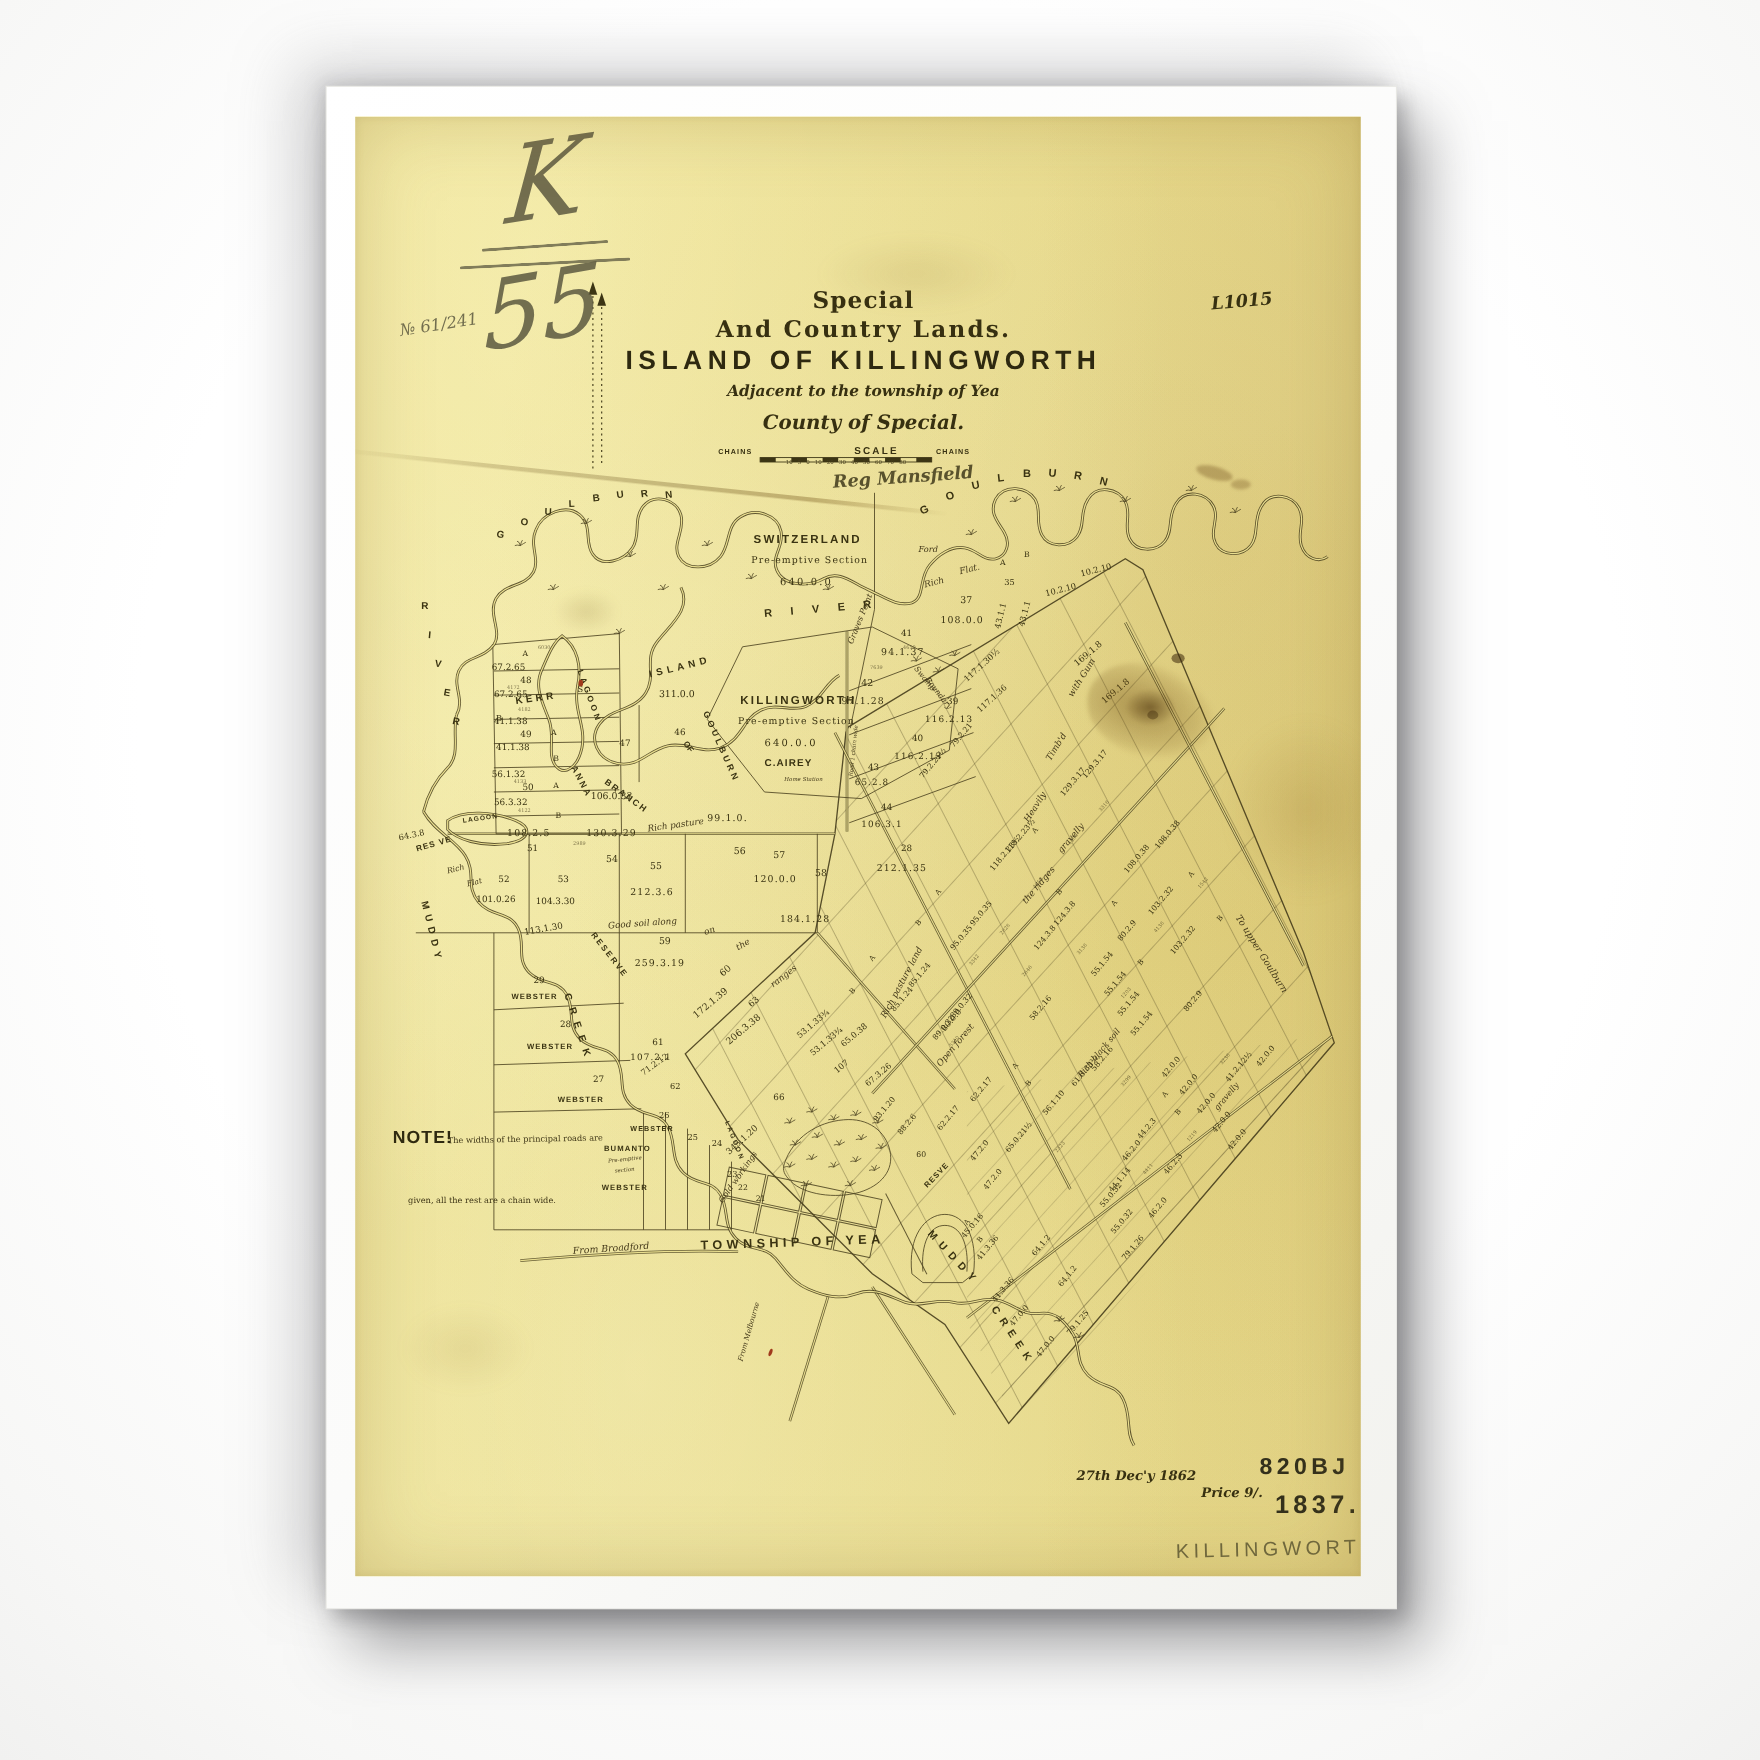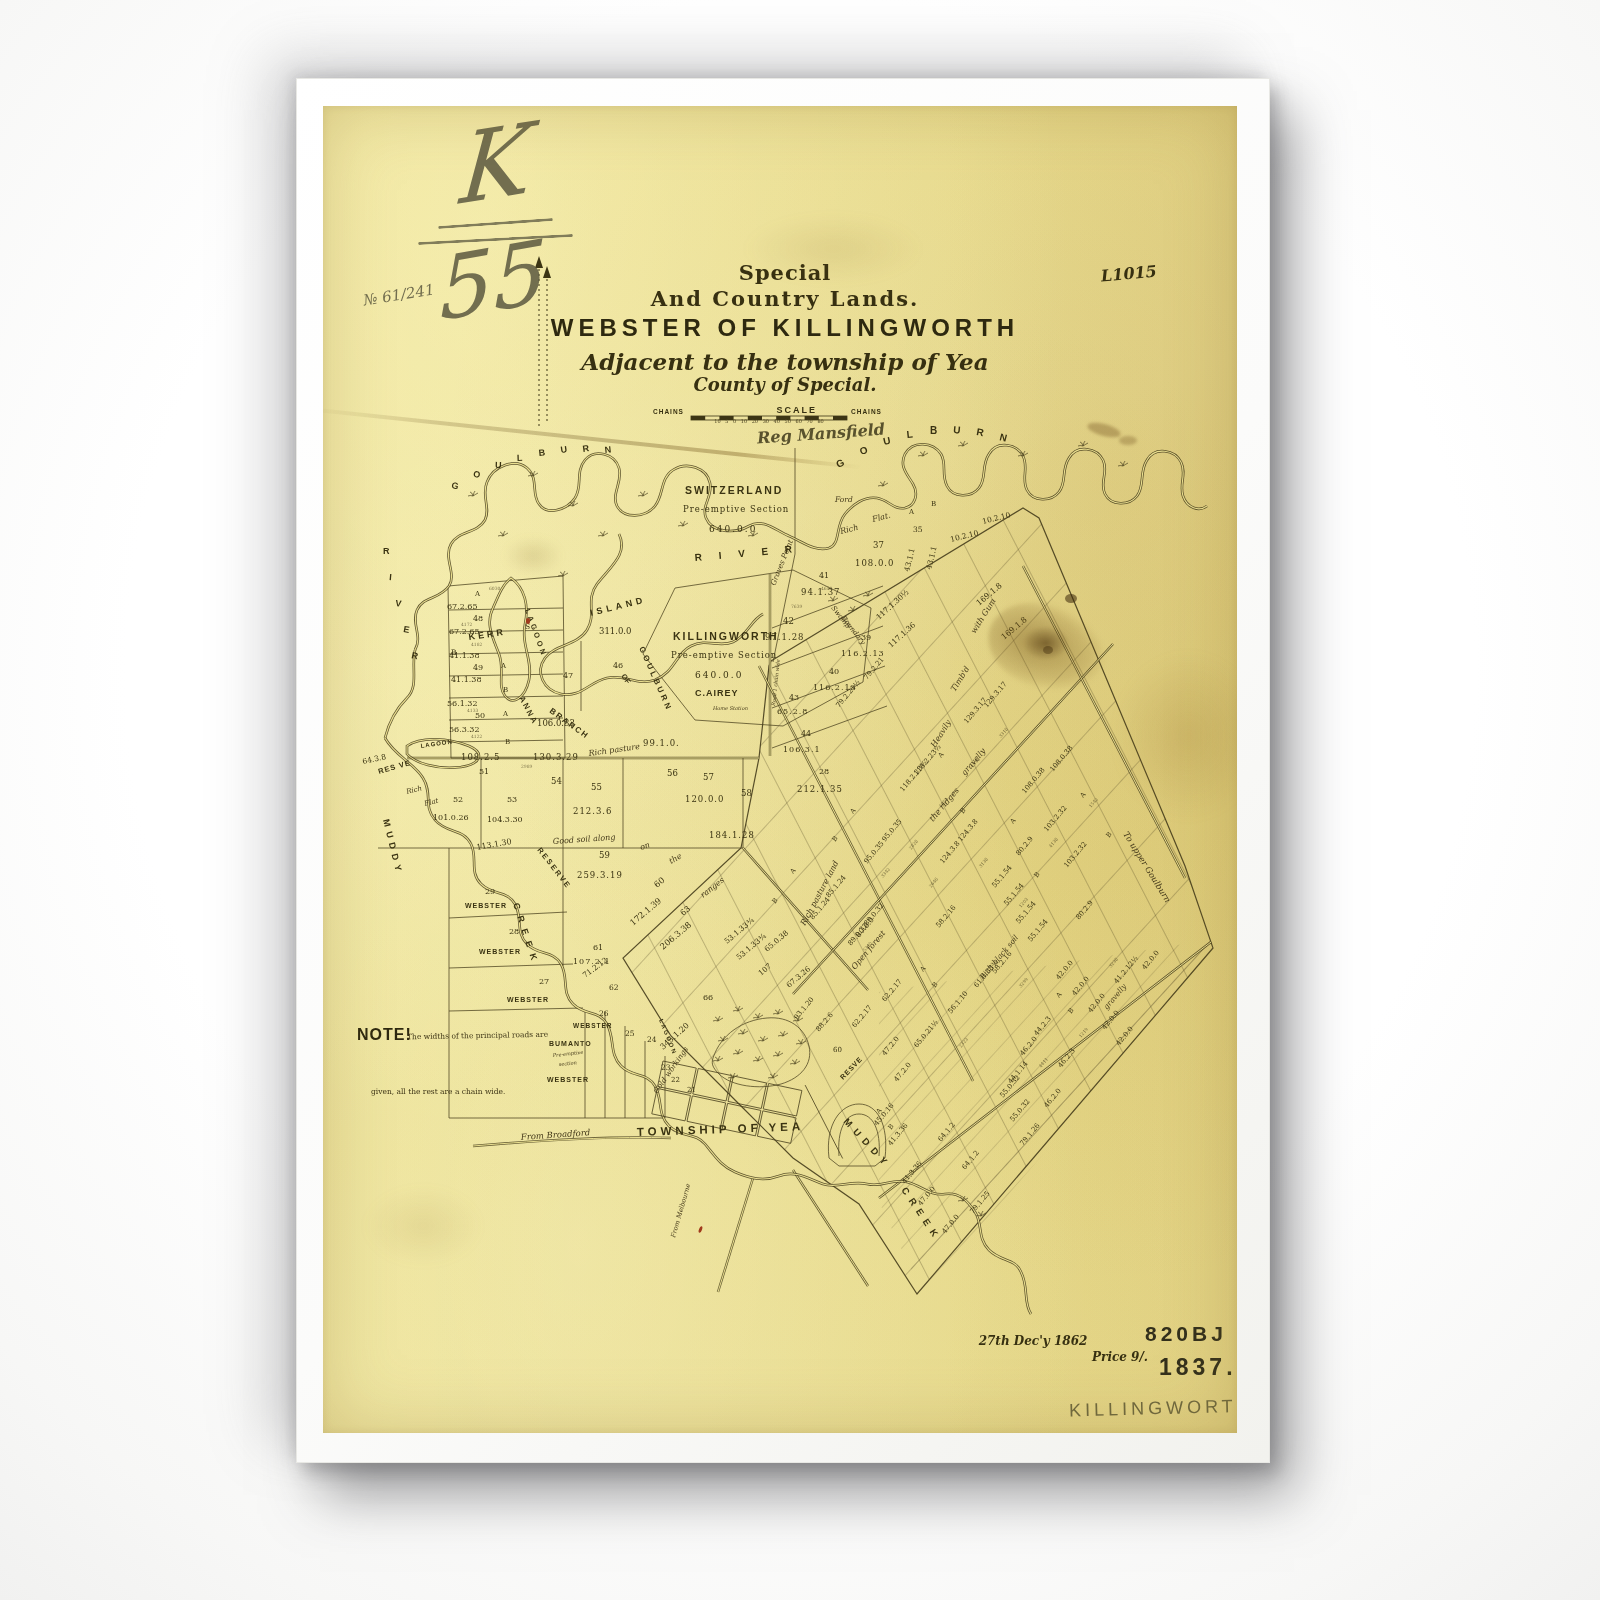--- a/index.html
+++ b/index.html
@@ -28,21 +28,21 @@
   .serifb{font-family:"DejaVu Serif",serif;font-weight:bold;}
   .ital{font-family:"DejaVu Serif",serif;font-style:italic;font-weight:600;}
   .pencil{color:#5c5940;font-family:"DejaVu Serif",serif;font-style:italic;opacity:.85;}
   .hw-k{left:138px;top:2px;font-size:96px;transform:rotate(-9deg) skewX(-14deg);}
   .hw-55{left:116px;top:124px;font-size:86px;transform:rotate(-10deg) skewX(-10deg);}
   .hw-line{position:absolute;border-top:3px solid #5c5940;opacity:.75;border-radius:2px;}
   .hw-no{left:40px;top:180px;font-size:15px;transform:rotate(-9deg);}
   .t1{left:202px;top:140px;width:520px;font-size:21px;letter-spacing:1px;}
   .t2{left:202px;top:166px;width:520px;font-size:21px;letter-spacing:2px;}
   .t3{left:202px;top:194px;width:520px;font-size:24px;font-weight:700;letter-spacing:5px;color:#2e2910;}
-  .t4{left:202px;top:228px;width:520px;font-size:23px;}
+  .t4{left:202px;top:228px;width:520px;font-size:14px;}
   .t5{left:202px;top:254px;width:520px;font-size:18px;}
   .plate{left:778px;top:158px;font-size:16px;font-family:"DejaVu Serif",serif;font-style:italic;font-weight:bold;transform:rotate(-5deg);}
   .scl{left:398px;top:285px;width:96px;font-size:9px;font-weight:bold;letter-spacing:2px;text-align:right;}
   .chn{font-size:6.5px;font-weight:bold;letter-spacing:1px;}
   .tks{left:360px;top:298px;width:172px;font-size:5px;font-family:"DejaVu Serif",serif;word-spacing:3px;color:#4a4120;}
   .sig{left:434px;top:318px;font-size:16px;color:#4a4322;transform:rotate(-4deg);opacity:.9;}
   .noteL{left:34px;top:920px;font-size:16px;font-weight:700;letter-spacing:1px;color:#2e2910;}
   .note1{left:84px;top:925px;font-size:7.5px;font-family:"DejaVu Serif",serif;color:#3e3516;transform:rotate(-1deg);}
   .note2{left:48px;top:937px;font-size:7.5px;font-family:"DejaVu Serif",serif;color:#3e3516;margin-top:44px;}
   .cr1{left:420px;top:1196px;width:470px;font-size:13px;}
@@ -523,21 +523,21 @@
       </svg>
 
       <div class="ov pencil hw-k">K</div>
       <div class="hw-line" style="left:115px;top:116px;width:115px;transform:rotate(-4deg);"></div>
       <div class="hw-line" style="left:95px;top:132px;width:155px;transform:rotate(-3deg);"></div>
       <div class="ov pencil hw-55">55</div>
       <div class="ov pencil hw-no">№ 61/241</div>
 
       <div class="ov ctr serifb t1">Special</div>
       <div class="ov ctr serifb t2">And Country Lands.</div>
-      <div class="ov ctr t3">WEBSTER OF KILLINGWORTH</div>
+      <div class="ov ctr t3">ISLAND OF KILLINGWORTH</div>
       <div class="ov ctr ital t4">Adjacent to the township of Yea</div>
       <div class="ov ctr ital t5">County of Special.</div>
       <div class="ov plate">L1015</div>
 
       <div class="ov ctr scl">SCALE</div>
       <div class="ov chn" style="left:330px;top:302px;">CHAINS</div>
       <div class="ov chn" style="left:528px;top:302px;">CHAINS</div>
       <div class="ov ctr tks">10 5 0 10 20 30 40 50 60 70 80</div>
       <div class="ov ital sig">Reg Mansfield</div>
 

